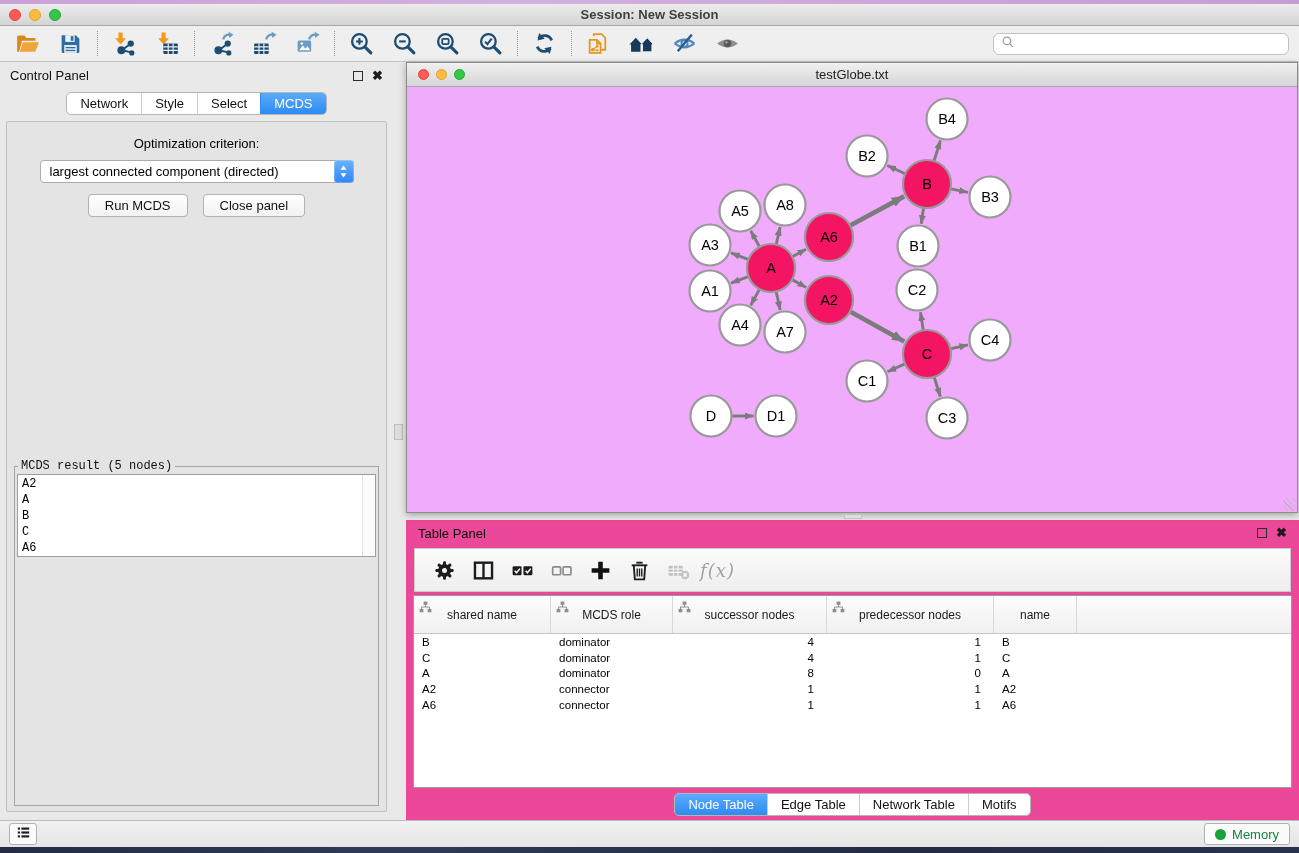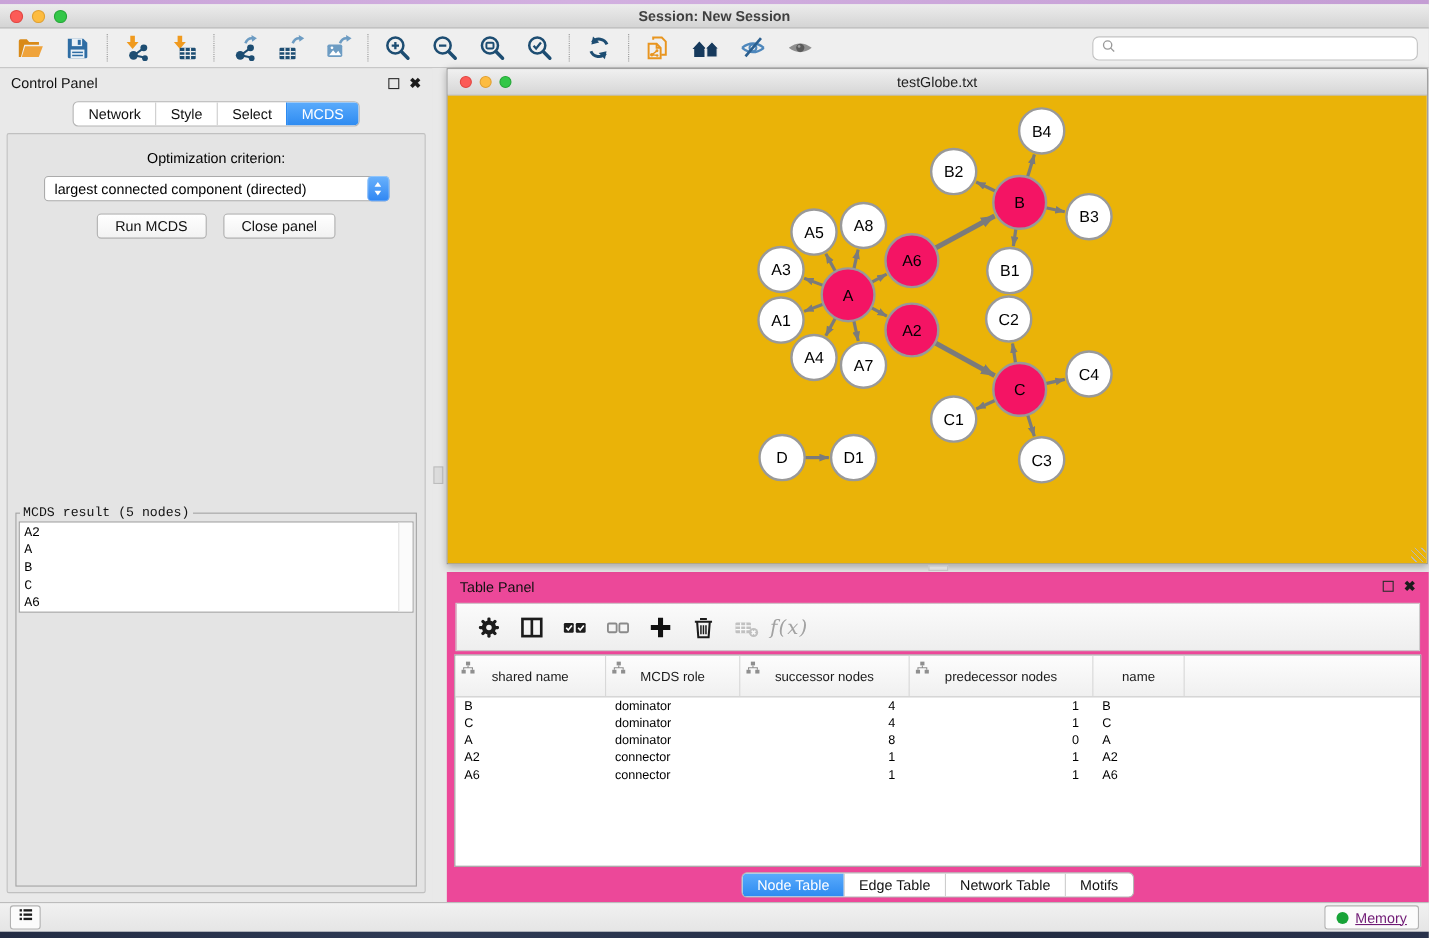--- a/index.html
+++ b/index.html
@@ -69,21 +69,21 @@
   .splitter .grip { position:absolute; left:1px; top:362px; width:9px; height:16px; background:#dcdcdc; border:1px solid #bdbdbd; }
 
   
   .right-area { flex:1; display:flex; flex-direction:column; min-width:0; min-height:0; background:#e9e9e9; }
 
   .net-window { height:451px; flex:none; border:1px solid #8c8c8c; background:#fff; display:flex; flex-direction:column; box-shadow:0 2px 7px rgba(0,0,0,.3); position:relative; margin-right:1px; }
   .net-titlebar { height:24px; flex:none; background:linear-gradient(#f0f0f0,#d6d6d6); border-bottom:1px solid #a8a8a8; position:relative; }
   .net-lights { position:absolute; left:11px; top:0; bottom:0; display:flex; align-items:center; gap:7px; }
   .net-lights .light { width:11px; height:11px; }
   .net-title { text-align:center; line-height:23px; font-size:13px; color:#1d1d1d; }
-  .net-canvas { flex:1; position:relative; background:#eab308; overflow:hidden; }
+  .net-canvas { flex:1; position:relative; background:#f0abfc; overflow:hidden; }
   .net-canvas svg.graph { position:absolute; left:0; top:0; }
   .resize-grip { position:absolute; right:1px; bottom:1px; width:13px; height:13px;
       background:repeating-linear-gradient(45deg, transparent 0 3px, #b9b9b9 3px 4px); }
 
   .h-gap { height:7px; flex:none; position:relative; }
   .h-gap .grip { position:absolute; left:50%; top:1px; width:18px; height:5px; margin-left:-9px; background:#dedede; border:1px solid #c2c2c2; }
 
   
   .table-panel { flex:1; display:flex; flex-direction:column; min-height:0; background:#ec4899; }
   .tp-head { height:26px; flex:none; display:flex; align-items:center; padding:0 12px; font-size:13px; color:#111; }
@@ -102,21 +102,21 @@
   .trow { display:flex; height:15.7px; align-items:center; flex:none; }
   .td { flex:none; padding:0 8px; font-size:11.5px; color:#000; white-space:nowrap; overflow:hidden; }
   .td.num { text-align:right; padding-right:13px; }
 
   .tp-tabs { height:32px; flex:none; display:flex; justify-content:center; align-items:center; }
 
   
   .statusbar { height:27px; flex:none; border-top:1px solid #bcbcbc; background:linear-gradient(#f1f1f1,#e5e5e5); display:flex; align-items:center; padding:0 9px; }
   .list-btn { width:28px; height:22px; border:1px solid #b2b2b2; border-radius:3px; background:#fbfbfb; display:flex; align-items:center; justify-content:center; }
   .list-btn svg { width:17px; height:17px; }
-  .memory-btn { margin-left:auto; height:22px; border:1px solid #b2b2b2; border-radius:3px; background:#fbfbfb; display:flex; align-items:center; gap:6px; padding:0 10px; font-size:13px; color:#701a75;text-decoration:underline; }
+  .memory-btn { margin-left:auto; height:22px; border:1px solid #b2b2b2; border-radius:3px; background:#fbfbfb; display:flex; align-items:center; gap:6px; padding:0 10px; font-size:13px; color:#15803d; }
   .mem-dot { width:11px; height:11px; border-radius:50%; background:#17a337; flex:none; }
 </style>
 </head>
 <body>
 
 <div class="screen">
   <div class="desktop-top"></div>
 
   <div class="app-window">
 

